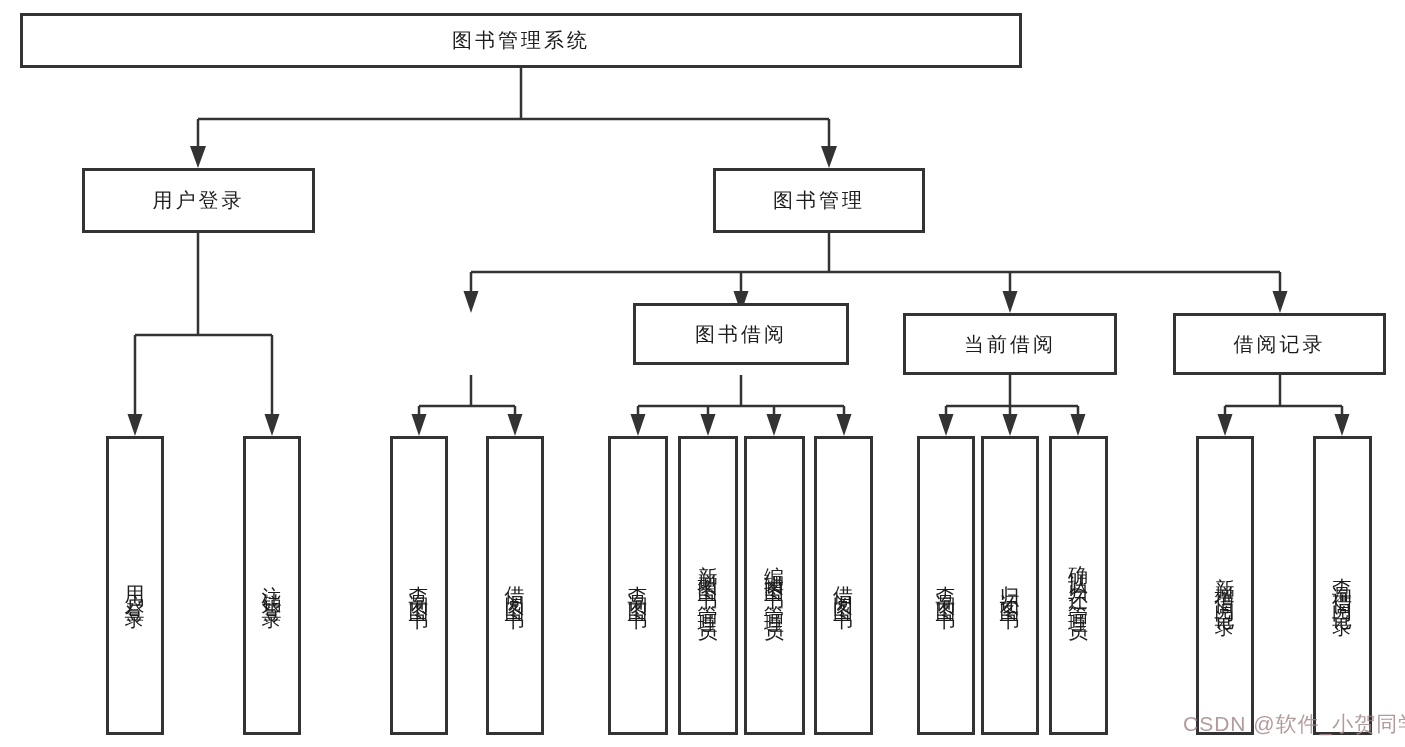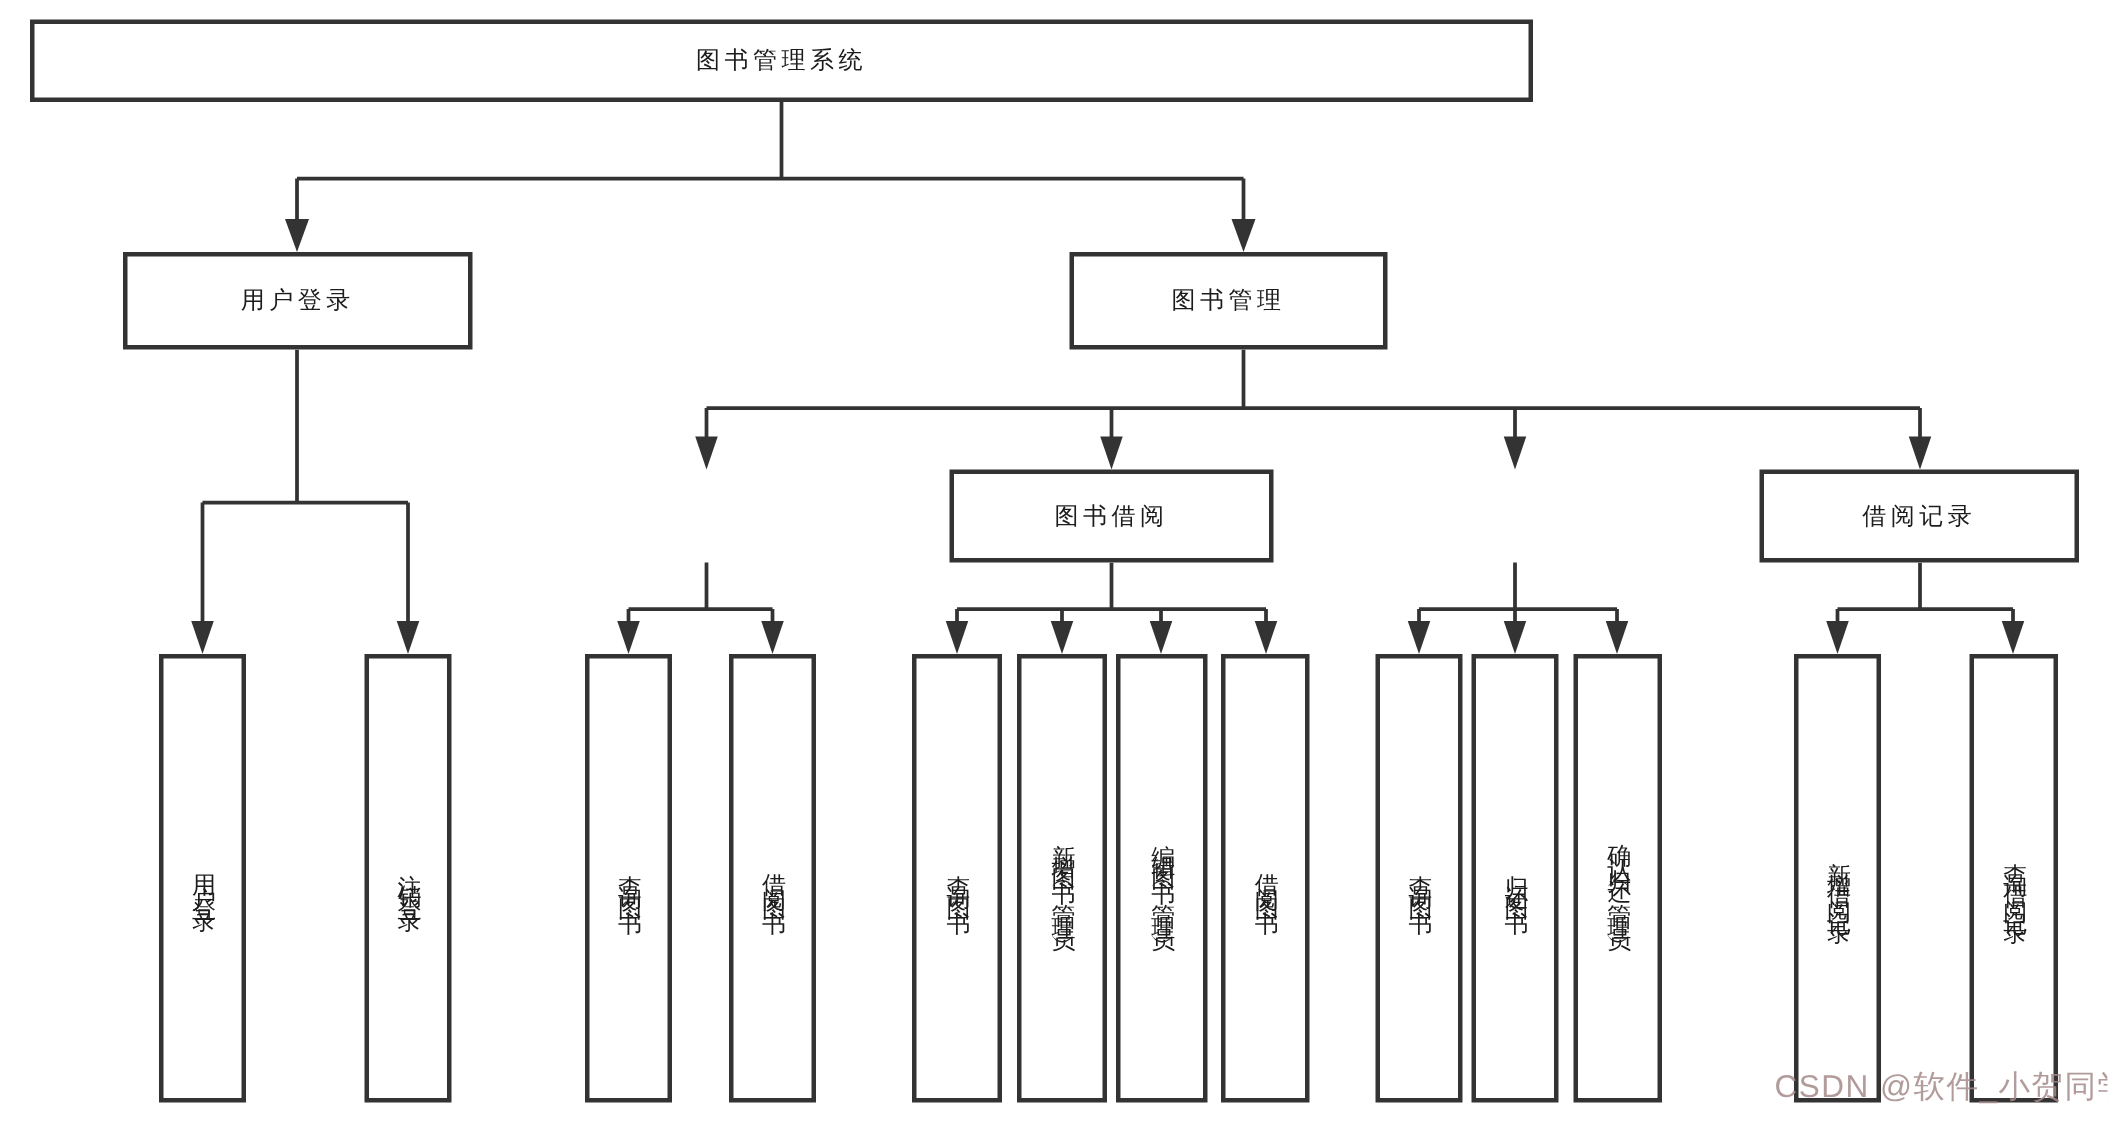--- a/index.html
+++ b/index.html
@@ -13,21 +13,21 @@
   svg.wires{position:absolute;left:0;top:0;z-index:1;}
   .box{
     position:absolute;
     box-sizing:border-box;
     background:#ffffff;
     border:3px solid #333333;
     display:flex;align-items:center;justify-content:center;
     z-index:2;
   }
   .box .lbl{
-    font-size:16px;
+    font-size:20px;
     color:#1c1c1c;
     letter-spacing:3px;
     white-space:nowrap;
   }
   .box.v .lbl{
     writing-mode:vertical-rl;
     text-orientation:mixed;
     letter-spacing:8px;
     line-height:1;
     white-space:nowrap;
@@ -113,22 +113,25 @@
     <span class="lbl">图书管理系统</span>
   </div>
 
   <div class="box" style="left:82px;top:168px;width:233px;height:65px">
     <span class="lbl">用户登录</span>
   </div>
   <div class="box" style="left:713px;top:168px;width:212px;height:65px">
     <span class="lbl">图书管理</span>
   </div>
 
-  <div class="box" style="left:633px;top:313px;width:216px;height:62px">
+  <div class="box" style="left:633px;top:303px;width:216px;height:62px">
     <span class="lbl">图书借阅</span>
+  </div>
+  <div class="box" style="left:903px;top:313px;width:214px;height:62px">
+    <span class="lbl">当前借阅</span>
   </div>
   <div class="box" style="left:1173px;top:313px;width:213px;height:62px">
     <span class="lbl">借阅记录</span>
   </div>
 
   <div class="box v" style="left:106px;top:436px;width:58px;height:299px">
     <span class="lbl">用户登录</span>
   </div>
   <div class="box v" style="left:243px;top:436px;width:58px;height:299px">
     <span class="lbl">注销登录</span>

